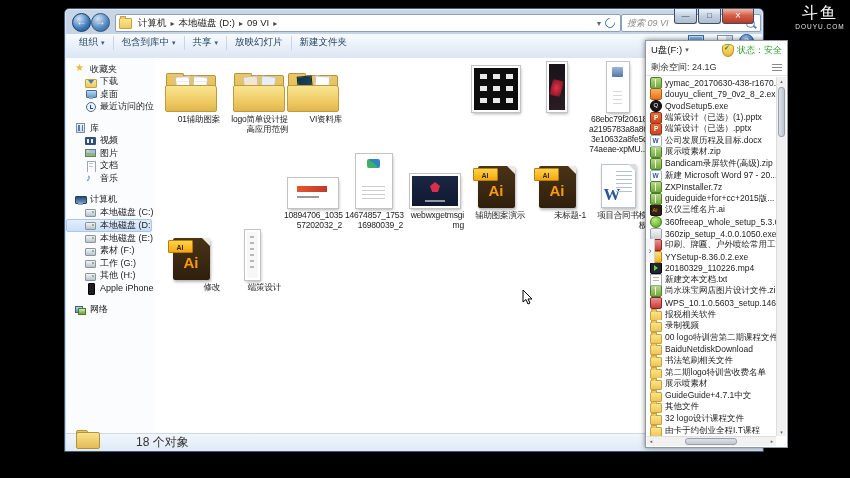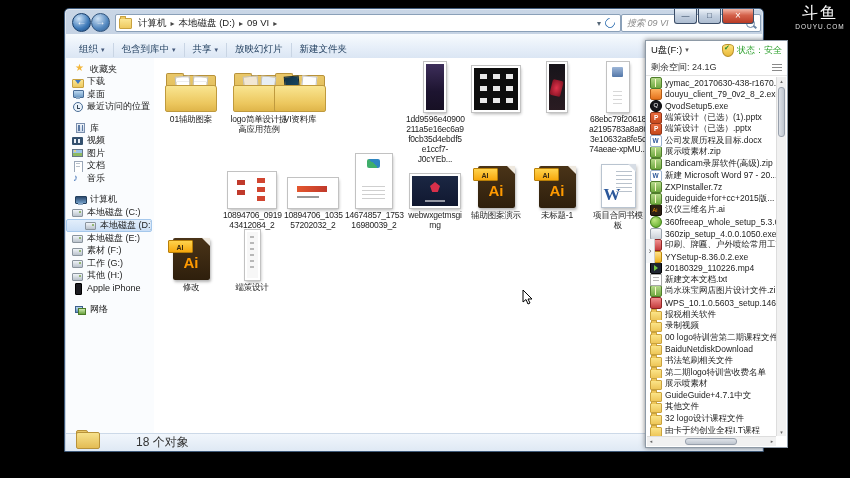--- a/index.html
+++ b/index.html
@@ -45,39 +45,39 @@
 .mag::after{content:"";position:absolute;left:6px;top:6px;width:4px;height:1.5px;background:#6b87a6;transform:rotate(40deg)}
 .winctrl{position:absolute;right:9px;top:0;display:flex;gap:1px}
 .wbtn{width:21px;height:14px;border:1px solid #3c4e68;border-top:none;
   background:linear-gradient(#eef3f9,#c2cfdf 50%,#aebdd1);border-radius:0 0 3px 3px;
   color:#243a55;font-size:8px;line-height:13px;text-align:center}
 .wbtn.close{width:30px;background:linear-gradient(#f4b8a8,#d4614a 45%,#b83a25);color:#fff;font-size:10px}
 
 
 .cmdbar{position:absolute;left:1px;right:1px;top:25px;height:24px;
   background:linear-gradient(#f7fbfe,#e7eff9 55%,#dbe6f4);
-  border-bottom:1px solid #cdd9e8;display:flex;align-items:flex-end;
+  border-bottom:1px solid #cdd9e8;display:flex;align-items:flex-start;
   font-size:9.5px;color:#1e3c5c;padding:0 6px}
 .cmditem{padding:2px 7px;display:flex;align-items:center;gap:3px;white-space:nowrap;border-radius:2px}
 .cmditem .caret{font-size:7px;color:#44597a}
 .cmdsep{width:1px;height:14px;background:#c9d5e4;margin:0 1px}
 .cmdright{margin-left:auto;display:flex;align-items:center;gap:6px;padding-right:2px}
 .vicon{width:14px;height:11px;background:linear-gradient(#8cbcec,#4a86c8);border:1px solid #39689c;
   box-shadow:inset 0 0 0 1px rgba(255,255,255,.5)}
 .vcaret{font-size:7px;color:#44597a;margin-left:-3px}
 .ppicon{width:14px;height:11px;border:1px solid #7a93b2;background:linear-gradient(90deg,#fff 55%,#cfe0f2 55%)}
 .hicon{width:13px;height:13px;border-radius:50%;background:radial-gradient(circle at 35% 30%,#9cc4ee,#2d6bb4);
   border:1px solid #1d4a7e;color:#fff;font-size:8px;font-weight:bold;line-height:12px;text-align:center}
 
 
 .winbody{position:absolute;left:1px;right:1px;top:49px;bottom:18px;background:#fff;display:flex;overflow:hidden}
 .sidebar{width:88px;flex:none;background:#fafcfe;padding-top:5px;font-size:9px;color:#1a1a1a;overflow:hidden}
 .navgroup{margin-bottom:9px}
 .navitem{display:flex;align-items:center;gap:4px;height:12.5px;padding-left:9px;white-space:nowrap;overflow:hidden}
-.navitem.child{padding-left:6px}
+.navitem.child{padding-left:19px}
 .navitem.sel{background:linear-gradient(#e2eefb,#cbdff6);border:1px solid #a5c8ec;border-radius:2px;
   height:11.5px;margin-right:2px;padding-left:18px}
 
 
 .ic{display:inline-block;width:11px;height:10px;position:relative;flex:none}
 .ic-star::before{content:"★";position:absolute;left:0;top:-1px;font-size:10px;line-height:10px;color:#f3b73c}
 .ic-download::before,.ic-folder-sm::before{content:"";position:absolute;left:0;top:2px;width:10px;height:7px;
   background:linear-gradient(#fbe694,#edc95f);border:1px solid #c9a23f;border-radius:1px}
 .ic-download::after{content:"";position:absolute;left:3px;top:3px;width:0;height:0;
   border-left:3px solid transparent;border-right:3px solid transparent;border-top:4px solid #3f79c0;z-index:1}
@@ -105,21 +105,21 @@
 .ic-computer::after{content:"";position:absolute;left:3px;bottom:0;width:5px;height:2px;background:#8aa7c4}
 .ic-disk::before{content:"";position:absolute;left:0;right:0;top:2px;height:6px;
   background:linear-gradient(#f0f4f8,#b9c2cc);border:1px solid #8a949e;border-radius:1px}
 .ic-disk::after{content:"";position:absolute;right:2px;top:4px;width:2px;height:2px;border-radius:50%;background:#7aa84c}
 .ic-phone::before{content:"";position:absolute;left:3px;top:0;width:5px;height:10px;background:#1c1c22;border-radius:1px;border:1px solid #000}
 .ic-network::before{content:"";position:absolute;left:0;top:1px;width:6px;height:5px;background:linear-gradient(#bcd8f0,#5d8cba);border:1px solid #3c608a}
 .ic-network::after{content:"";position:absolute;right:0;bottom:0;width:6px;height:5px;background:linear-gradient(#cdeab0,#69a23e);border:1px solid #4a7a28}
 
 
 .filegrid{position:relative;flex:1;overflow:hidden}
-.fcell{position:absolute;width:58px;text-align:center}
+.fcell{position:absolute;width:58px;text-align:right}
 .fico{display:flex;align-items:flex-end;justify-content:center}
 .flabel{margin-top:2px;font-size:8.5px;line-height:10px;color:#1c1c1c;white-space:pre-line;letter-spacing:-.2px}
 
 
 .bfolder{position:relative;width:52px;height:40px;flex:none}
 .bf-back{position:absolute;left:1px;top:3px;right:1px;bottom:2px;background:linear-gradient(#e9c768,#d9b14a);
   border:1px solid #b8923a;border-radius:2px}
 .bf-back::before{content:"";position:absolute;left:-1px;top:-3px;width:16px;height:3px;background:#e9c768;
   border:1px solid #b8923a;border-bottom:none;border-radius:2px 2px 0 0}
 .bf-s1{position:absolute;left:11px;top:4px;width:13px;height:29px;background:#fff;border:1px solid #c4c4c4;transform:rotate(-5deg);z-index:1}
@@ -431,65 +431,49 @@
               <div class="bfolder folder-b">
                 <i class="bf-back"></i>
                 <i class="bf-s1"></i>
                 <i class="bf-s2"></i>
                 <i class="bf-front"></i>
               </div>
             </div>
             <div class="flabel">logo简单设计提
 高应用范例</div>
           </div>
-          <div class="fcell" style="left: 117px; top: 2px;">
+          <div class="fcell" style="left: 130px; top: 2px;">
             <div class="fico" style="height: 52px;">
               <div class="bfolder folder-c">
                 <i class="bf-back"></i>
                 <i class="bf-s1"></i>
                 <i class="bf-s2"></i>
                 <i class="bf-front"></i>
               </div>
             </div>
             <div class="flabel">VI资料库</div>
           </div>
-          <div class="fcell" style="left: 252px; top: 2px;">
-            <div class="fico" style="height: 52px;">
-              <div class="thumb t-purple"></div>
-            </div>
-            <div class="flabel">1dd9596e40900
-211a5e16ec6a9
-f0cb35d4ebdf5
-e1ccf7-J0cYEb...</div>
-          </div>
           <div class="fcell" style="left: 313px; top: 2px;">
             <div class="fico" style="height: 52px;">
               <div class="thumb t-logos"></div>
             </div>
           </div>
           <div class="fcell" style="left: 374px; top: 2px;">
             <div class="fico" style="height: 52px;">
               <div class="thumb t-red"></div>
             </div>
           </div>
           <div class="fcell" style="left: 435px; top: 2px;">
             <div class="fico" style="height: 52px;">
               <div class="thumb t-white"></div>
             </div>
             <div class="flabel">68ebc79f20618
 a2195783a8a86
 3e10632a8fe5c
 74aeae-xpMU...</div>
-          </div>
-          <div class="fcell" style="left: 69px; top: 100px;">
-            <div class="fico" style="height: 50px;">
-              <div class="thumb t-redlogos"></div>
-            </div>
-            <div class="flabel">10894706_0919
-43412084_2</div>
           </div>
           <div class="fcell" style="left: 130px; top: 100px;">
             <div class="fico" style="height: 50px;">
               <div class="thumb t-redtext"></div>
             </div>
             <div class="flabel">10894706_1035
 57202032_2</div>
           </div>
           <div class="fcell" style="left: 191px; top: 100px;">
             <div class="fico" style="height: 50px;">

